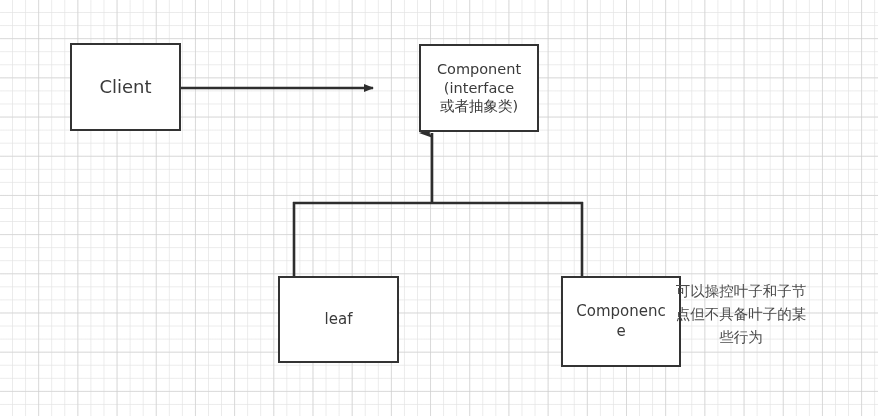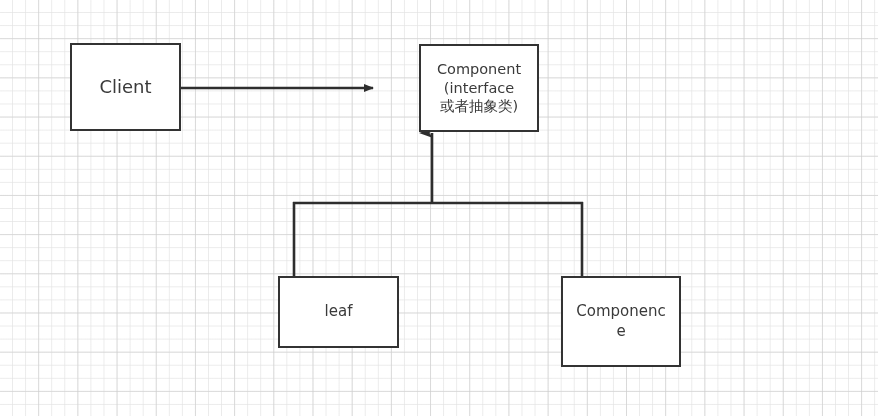--- a/index.html
+++ b/index.html
@@ -43,21 +43,21 @@
   }
   #node-client {
     left: 26px; top: 43px; width: 111px; height: 88px;
     font-size: 18px;
   }
   #node-component {
     left: 375px; top: 44px; width: 120px; height: 88px;
     font-size: 14.5px;
   }
   #node-leaf {
-    left: 234px; top: 276px; width: 121px; height: 72px;
+    left: 234px; top: 276px; width: 121px; height: 87px;
     font-size: 15px;
   }
   #node-composite {
     left: 517px; top: 276px; width: 120px; height: 91px;
     font-size: 15px;
   }
   #node-composite .node-label {
     padding: 0 9px;
     white-space: normal;
     word-break: break-all;
@@ -117,14 +117,19 @@
   </div>
 
   <div class="node" id="node-leaf">
     <span class="node-label">leaf</span>
   </div>
 
   <div class="node" id="node-composite">
     <span class="node-label">Componence</span>
   </div>
 
+  <div id="annotation">
+    <div>可以操控叶子和子节</div>
+    <div>点但不具备叶子的某</div>
+    <div>些行为</div>
+  </div>
 
 </div>
 
 </body></html>

